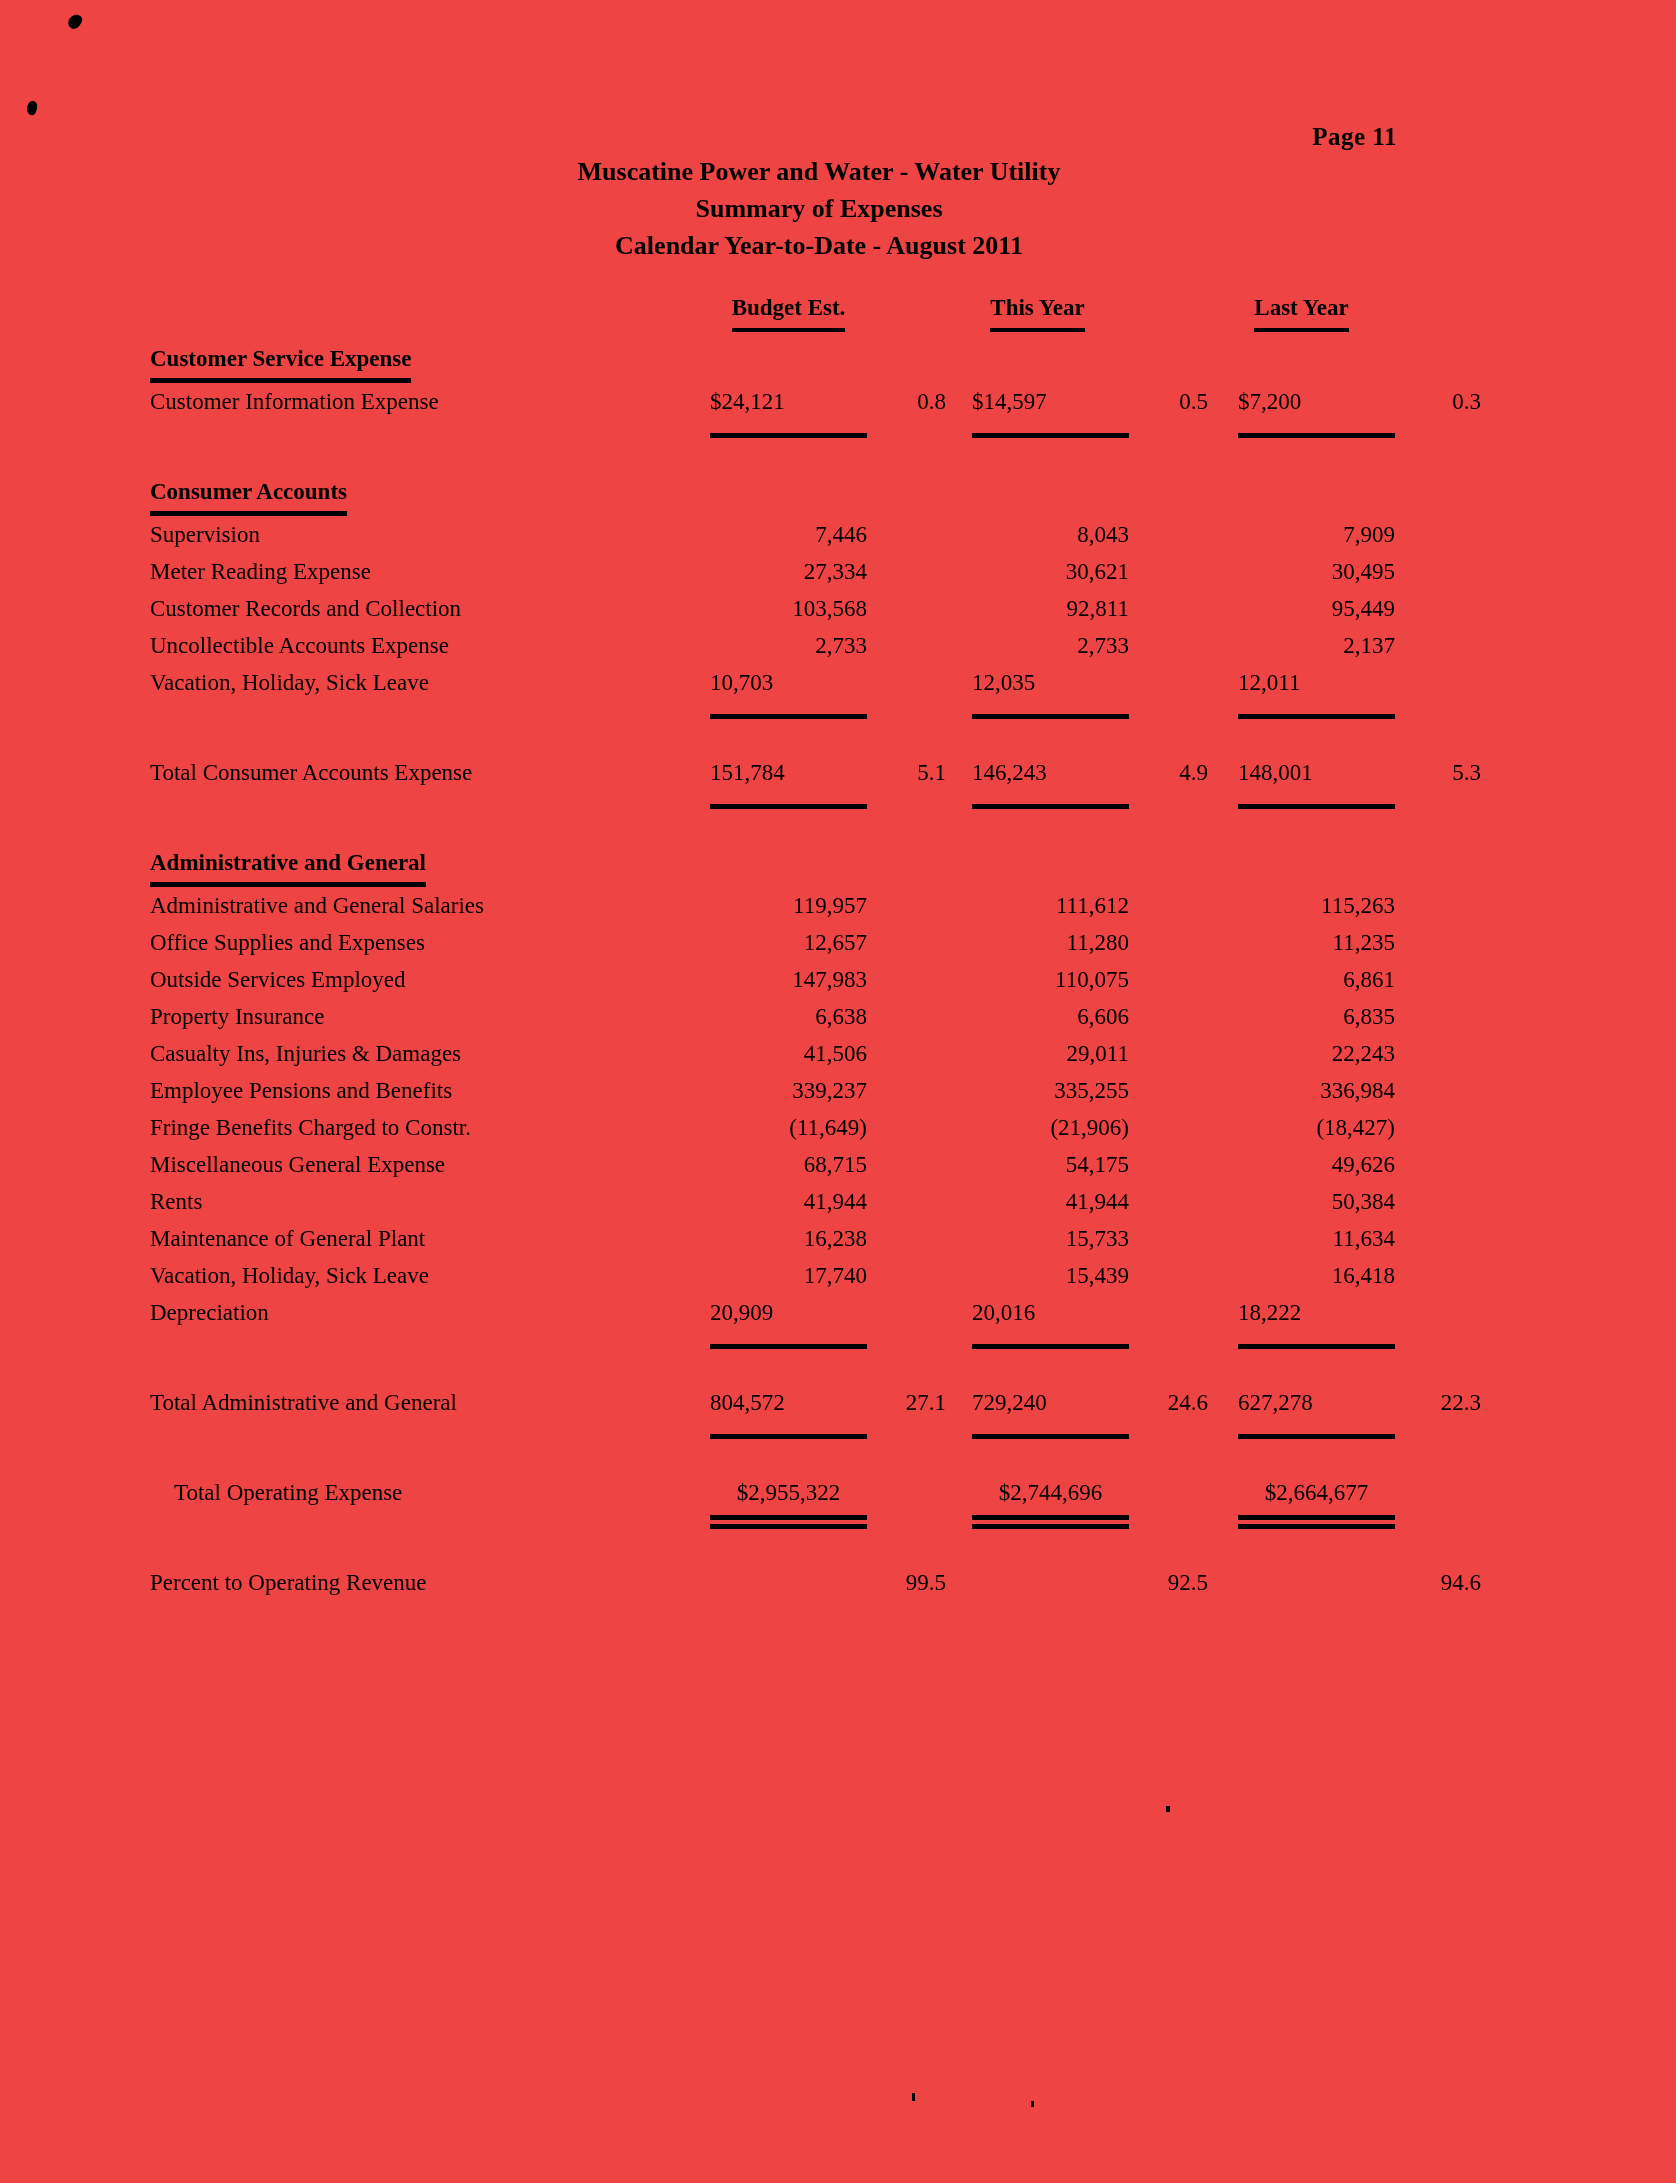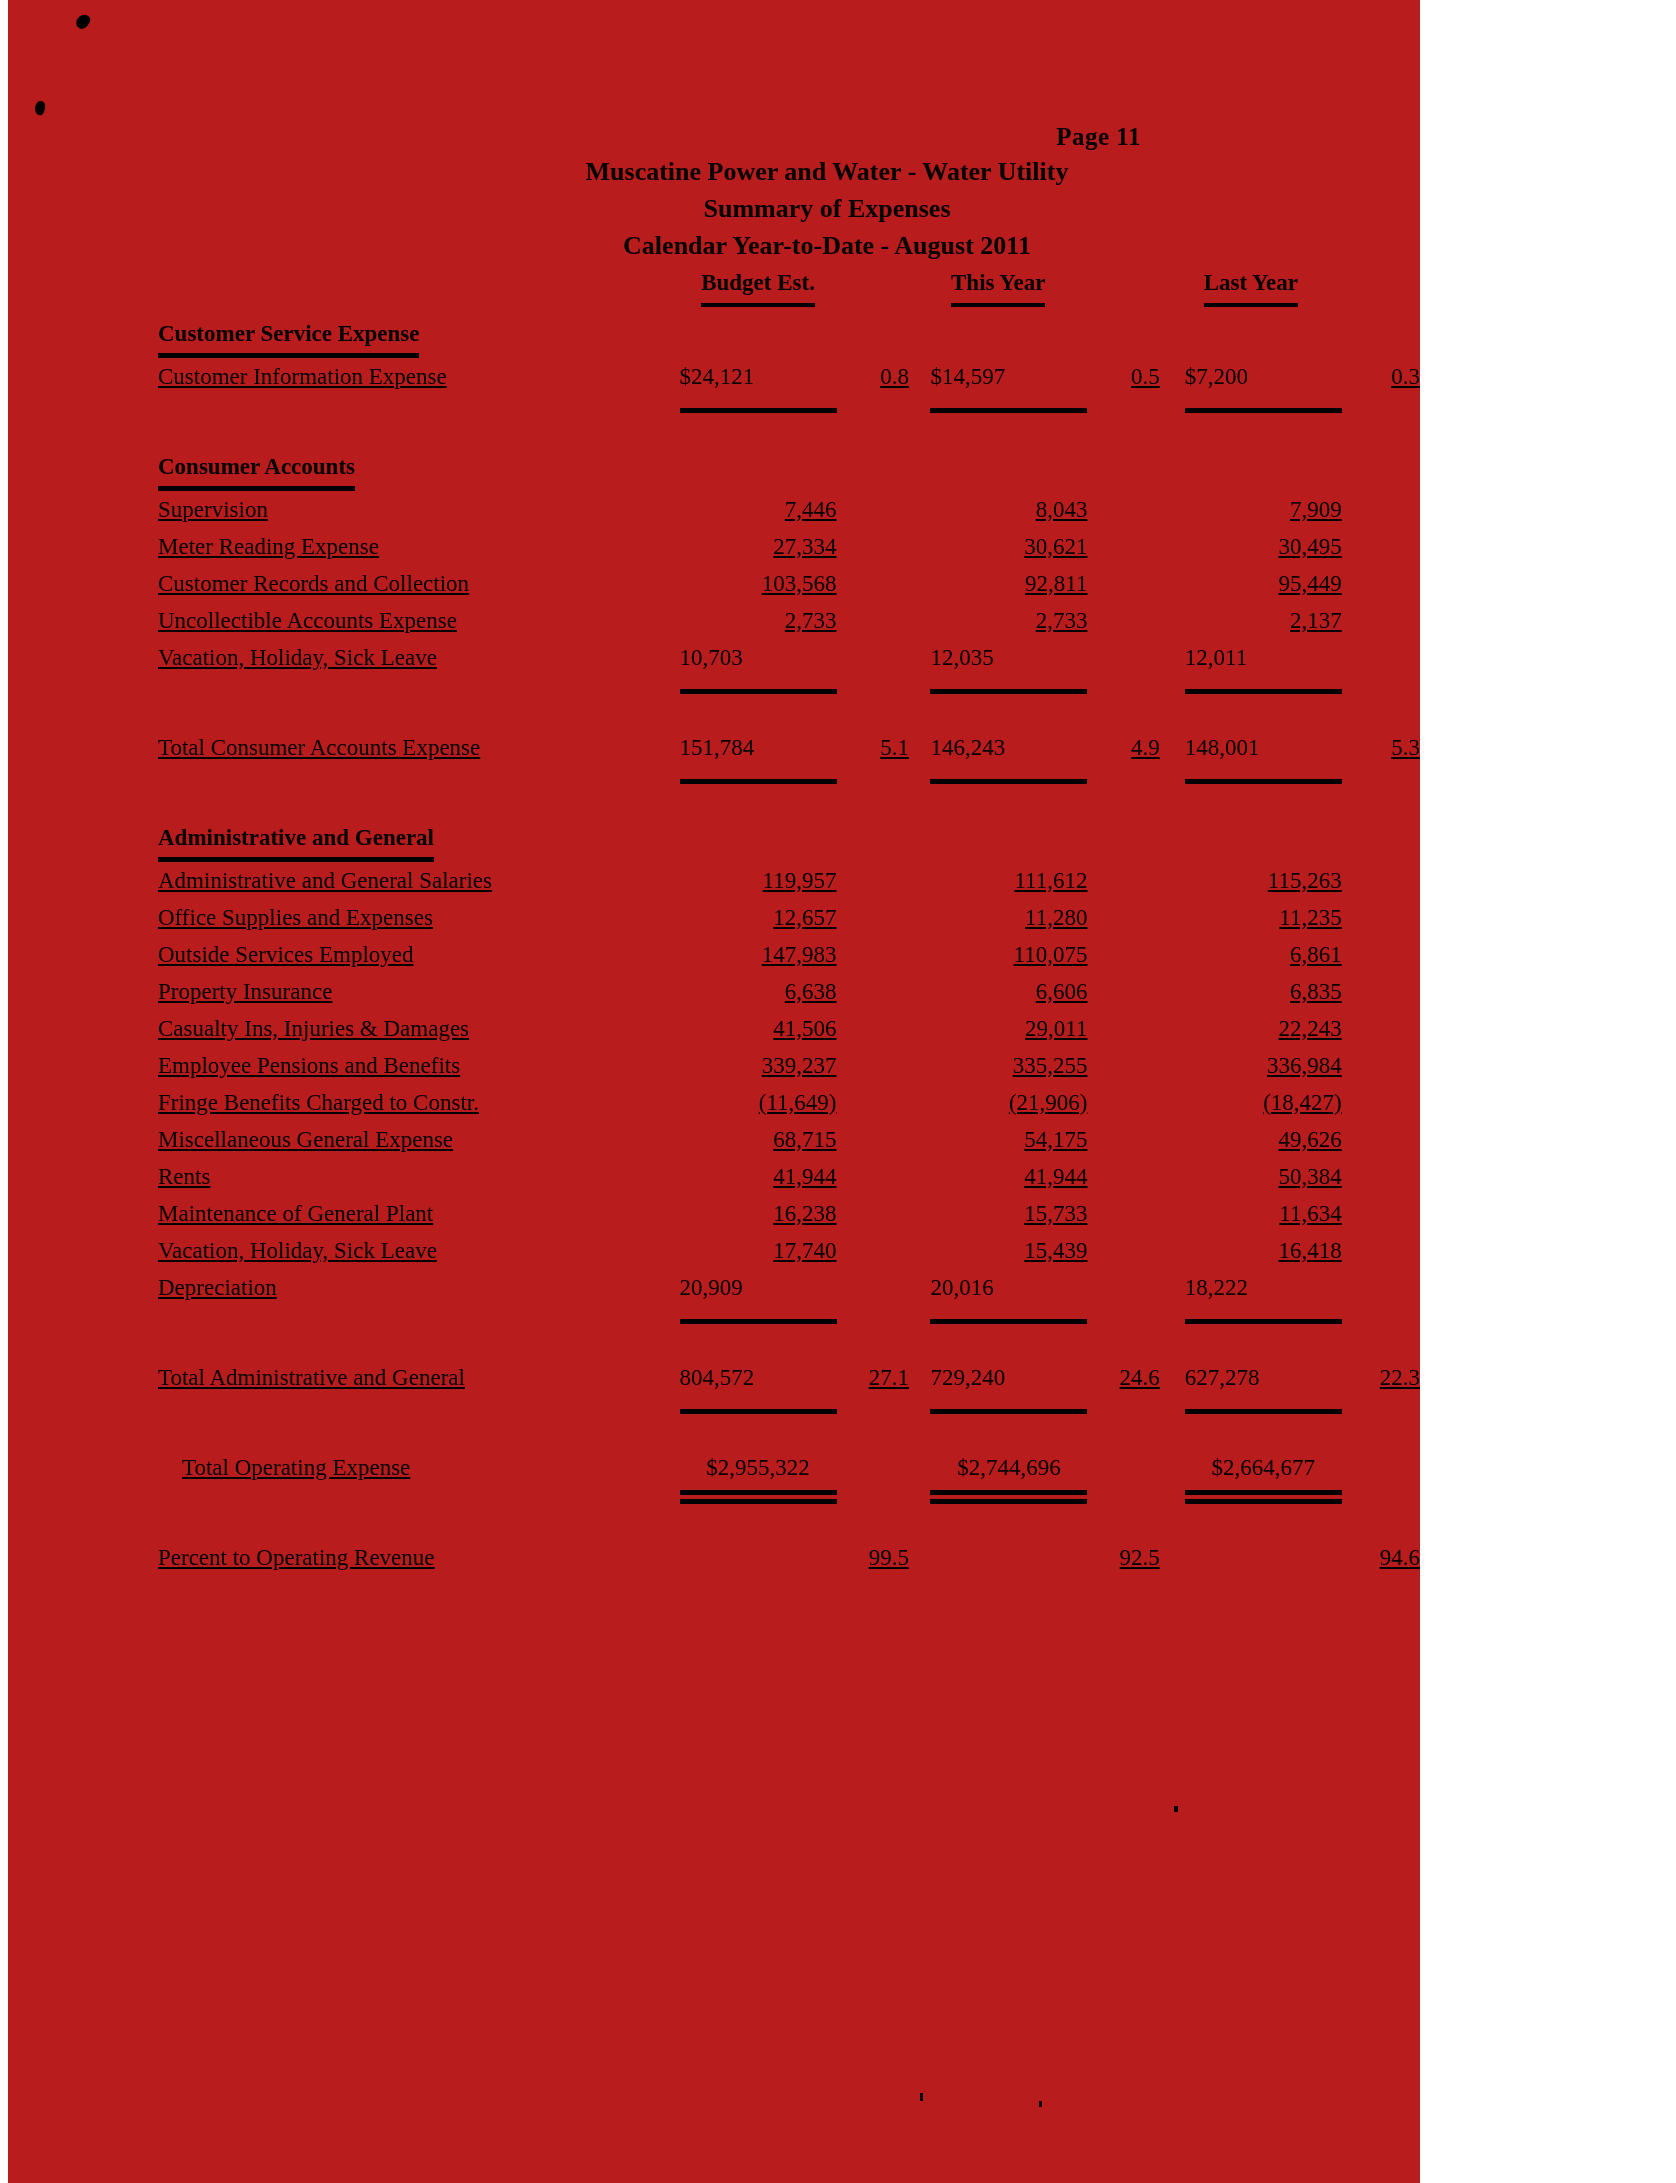--- a/index.html
+++ b/index.html
@@ -1,27 +1,27 @@
 <!DOCTYPE html>
 <html style="font-size:8px"><head>
 <meta charset="utf-8">
 <style>
   html,body{margin:0;padding:0;}
   body{
     width:1676px;height:2183px;background:#ffffff;position:relative;
     font-family:"Liberation Serif", serif;color:#000;
   }
-  .page{position:absolute;left:0;top:0;width:1412px;height:2183px;background:#b91c1c;overflow:hidden;margin-left:8px;}
+  .page{position:absolute;left:0;top:0;width:1676px;height:2183px;background:#ef4444;overflow:hidden;}
 
   .page-number{position:absolute;top:123px;right:279px;font-size:25px;font-weight:bold;letter-spacing:0.5px;}
 
   .title-block{position:absolute;top:153px;left:0;width:1638px;text-align:center;
     font-weight:bold;font-size:26px;line-height:37px;}
 
-  table.expense{position:absolute;left:150px;top:264px;border-collapse:collapse;table-layout:fixed;text-decoration:underline;}
+  table.expense{position:absolute;left:150px;top:289px;border-collapse:collapse;table-layout:fixed;}
   td{font-size:23px;line-height:37px;white-space:nowrap;padding:0;vertical-align:baseline;}
   td.label{text-align:left;}
   td.amt, td.pct{text-align:right;}
   td.head{text-align:center;padding-bottom:8px;}
   .col-head{display:inline-block;font-weight:bold;border-bottom:4.4px solid #000;padding-bottom:1.5px;}
   .section-label{display:inline-block;font-weight:bold;border-bottom:5.4px solid #000;padding-bottom:1px;text-align:right;}
   .u{display:inline-block;min-width:157px;text-align:left;border-bottom:5.4px solid #000;padding-bottom:13px;}
   .uu{display:inline-block;min-width:157px;text-align:center;border-bottom:14px double #000;padding-bottom:4px;}
   tr.spacer td{height:35px;line-height:35px;}
   td.indent{padding-left:24px;}

